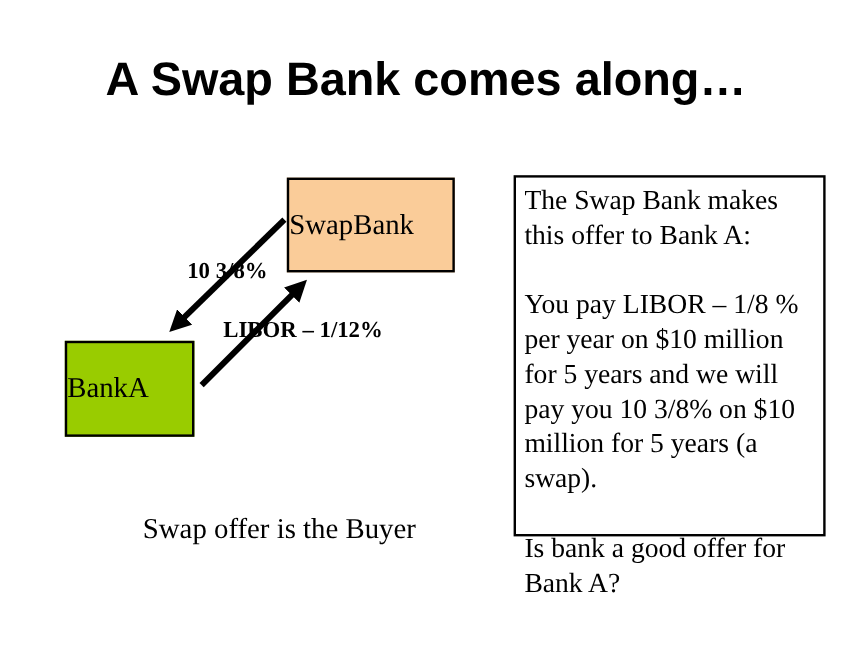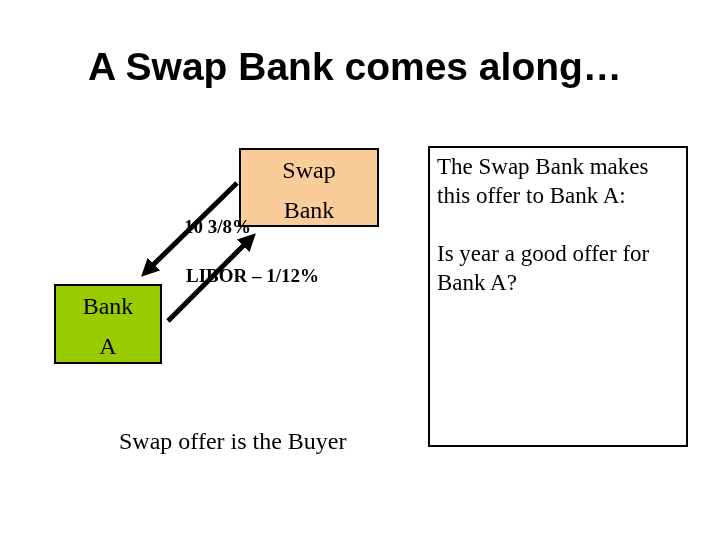--- a/index.html
+++ b/index.html
@@ -28,21 +28,22 @@
     line-height: 1.05;
     letter-spacing: 0px;
     color: #000000;
     white-space: nowrap;
   }
   .node {
     position: absolute;
     border: 2px solid #000000;
     box-sizing: border-box;
     display: flex;
-    flex-direction: column;
+    flex-direction: row;
+    align-items: center;
     justify-content: flex-start;
     font-family: "Liberation Serif", serif;
     font-size: 24px;
     line-height: 40px;
     text-align: center;
   }
   .node-swap-bank {
     left: 239px;
     top: 148px;
     width: 140px;
@@ -68,21 +69,20 @@
     position: absolute;
     font-family: "Liberation Serif", serif;
     font-weight: bold;
     font-size: 19px;
     line-height: 20px;
     white-space: nowrap;
   }
   .rate-label-top {
     left: 156px;
     top: 217px;
-    margin-left: 28px;
   }
   .rate-label-bottom {
     left: 186px;
     top: 266px;
   }
   .caption {
     position: absolute;
     left: 119px;
     top: 428px;
     font-family: "Liberation Serif", serif;
@@ -139,16 +139,17 @@
   </div>
 
   <div class="rate-label rate-label-top">10 3/8%</div>
 
   <div class="rate-label rate-label-bottom">LIBOR – 1/12%</div>
 
   <div class="caption">Swap offer is the Buyer</div>
 
   <div class="offer-box">
     <p>The Swap Bank makes this offer to Bank A:</p>
-    <p>Is year a good offer for Bank A?</p>
+    <p>You pay LIBOR – 1/8 % per year on $10 million for 5 years and we will pay you 10 3/8% on $10 million for 5 years (a swap).</p>
+    <p>Is bank a good offer for Bank A?</p>
   </div>
 
 </div>
 
 </body></html>

